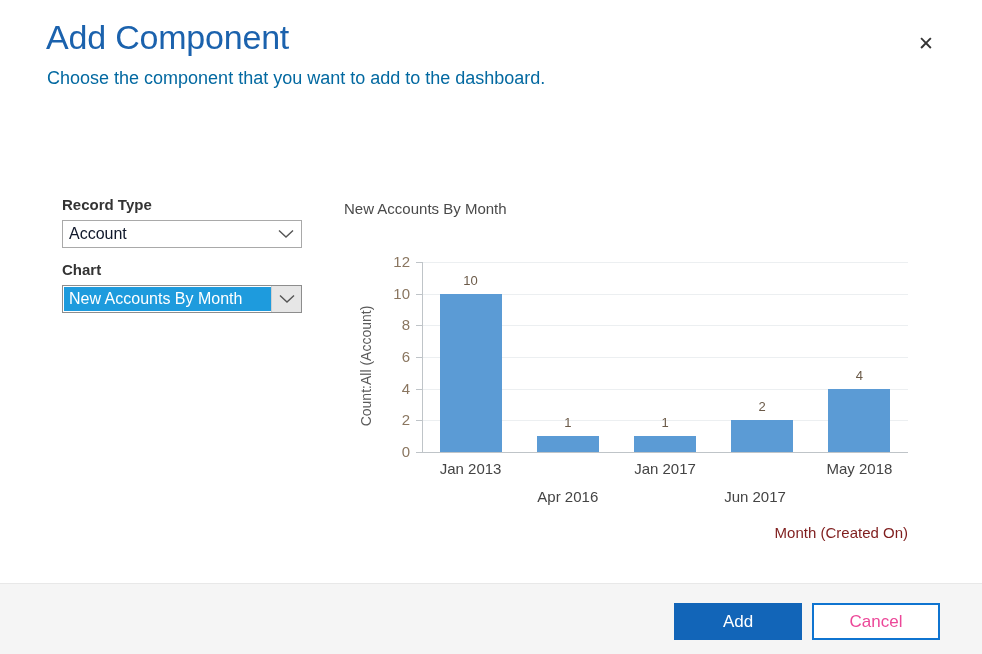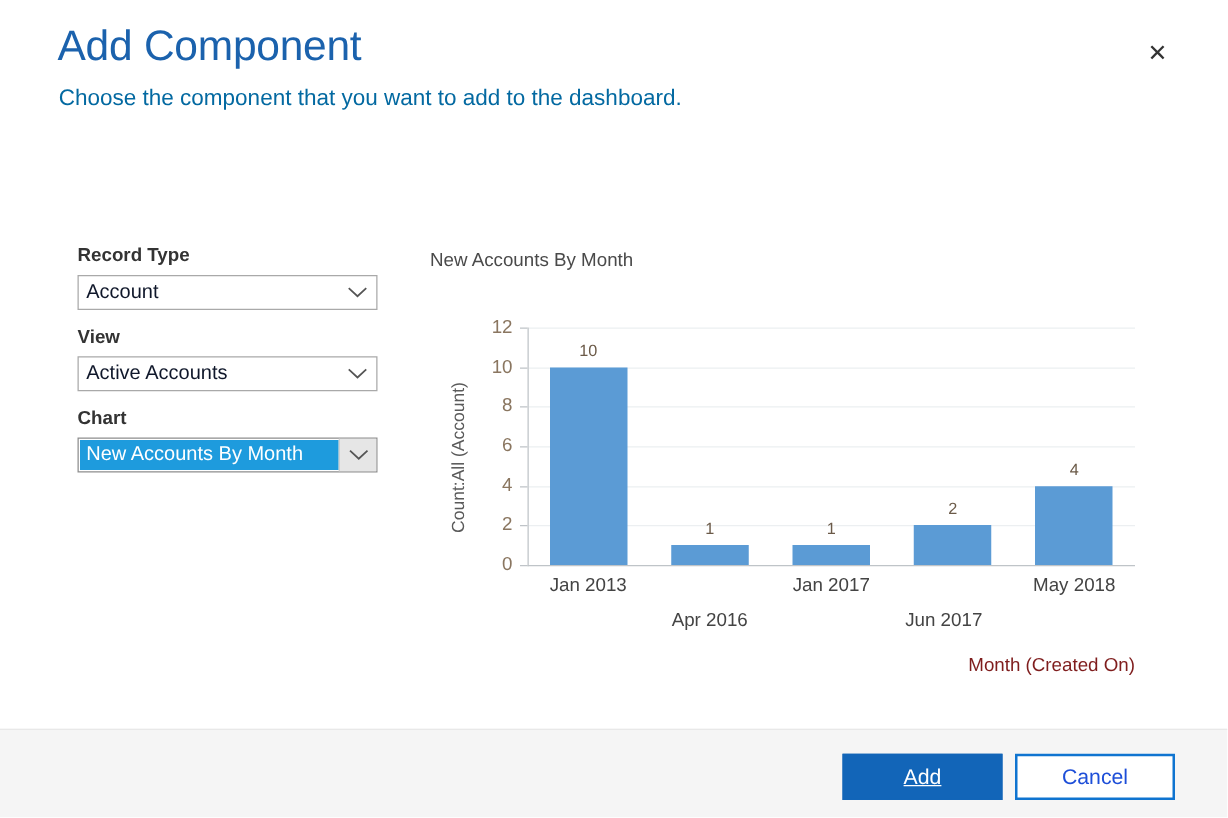--- a/index.html
+++ b/index.html
@@ -125,27 +125,27 @@
     width: 982px; height: 71px;
     background: #f5f5f5;
     border-top: 1px solid #e8e8e8;
   }
   #btn-add {
     position: absolute; left: 674px; top: 19px;
     width: 128px; height: 37px;
     background: #1265b8; border: 1px solid #1265b8;
     color: #ffffff; font-size: 17px;
     font-family: "Liberation Sans", sans-serif;
-    cursor: pointer; padding: 0; text-decoration: underline;
+    cursor: pointer; padding: 0;
   }
   #btn-cancel {
     position: absolute; left: 812px; top: 19px;
     width: 128px; height: 37px;
     background: #ffffff; border: 2px solid #0f74d0;
-    color: #1d4ed8; font-size: 17px;
+    color: #ec4899; font-size: 17px;
     font-family: "Liberation Sans", sans-serif;
     cursor: pointer; padding: 0;
   }
 </style>
 </head>
 <body>
 
 <div id="dialog">
 
   <div id="header">
@@ -161,31 +161,20 @@
       <div class="select-box">
         <span class="select-value">Account</span>
         <span class="select-arrow">
           <svg width="16" height="10" viewBox="0 0 16 10">
               <path d="M1 1.5 L8 8 L15 1.5" fill="none" stroke="#555" stroke-width="1.4"></path>
             </svg>
         </span>
       </div>
     </div>
 
-    <div class="field-group">
-      <div class="field-label">View</div>
-      <div class="select-box">
-        <span class="select-value">Active Accounts</span>
-        <span class="select-arrow">
-          <svg width="16" height="10" viewBox="0 0 16 10">
-              <path d="M1 1.5 L8 8 L15 1.5" fill="none" stroke="#555" stroke-width="1.4"></path>
-            </svg>
-        </span>
-      </div>
-    </div>
 
     <div class="field-group">
       <div class="field-label">Chart</div>
       <div class="select-box focused">
         <span class="select-value">New Accounts By Month</span>
         <span class="select-arrow">
           <svg width="16" height="10" viewBox="0 0 16 10">
               <path d="M1 1.5 L8 8 L15 1.5" fill="none" stroke="#555" stroke-width="1.4"></path>
             </svg>
         </span>

